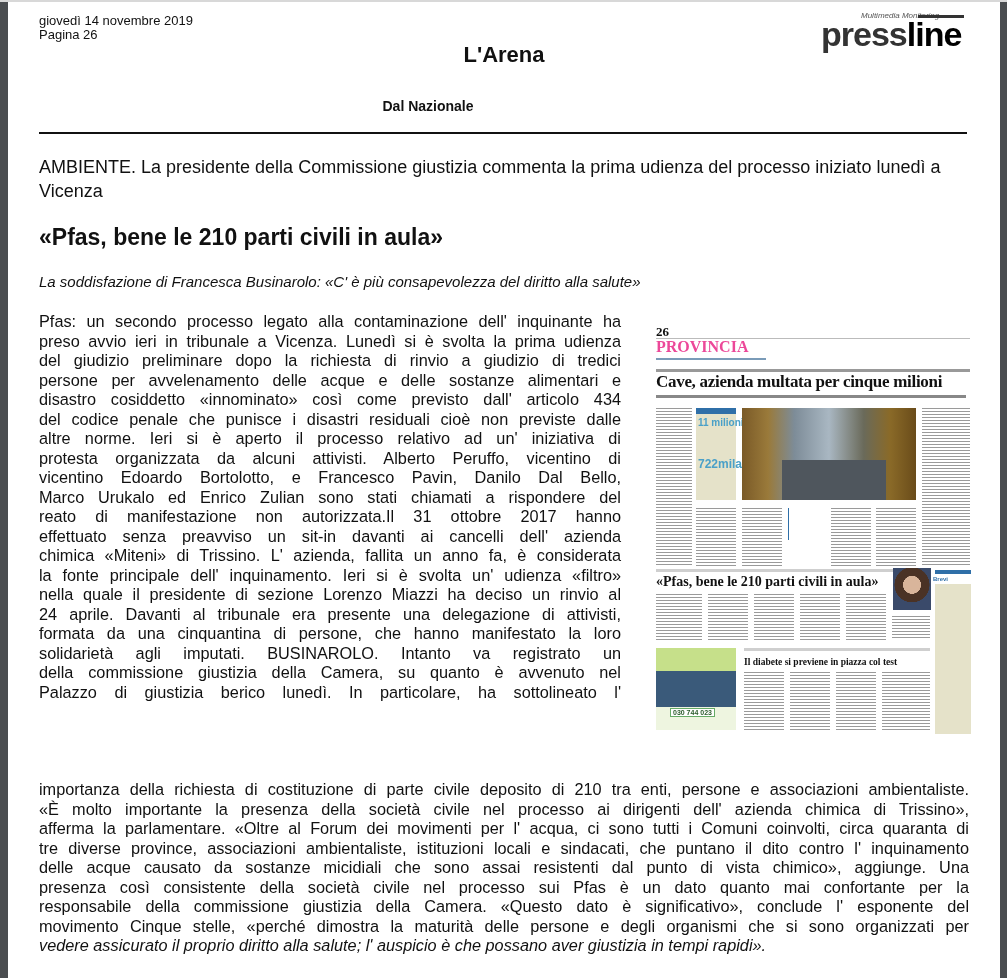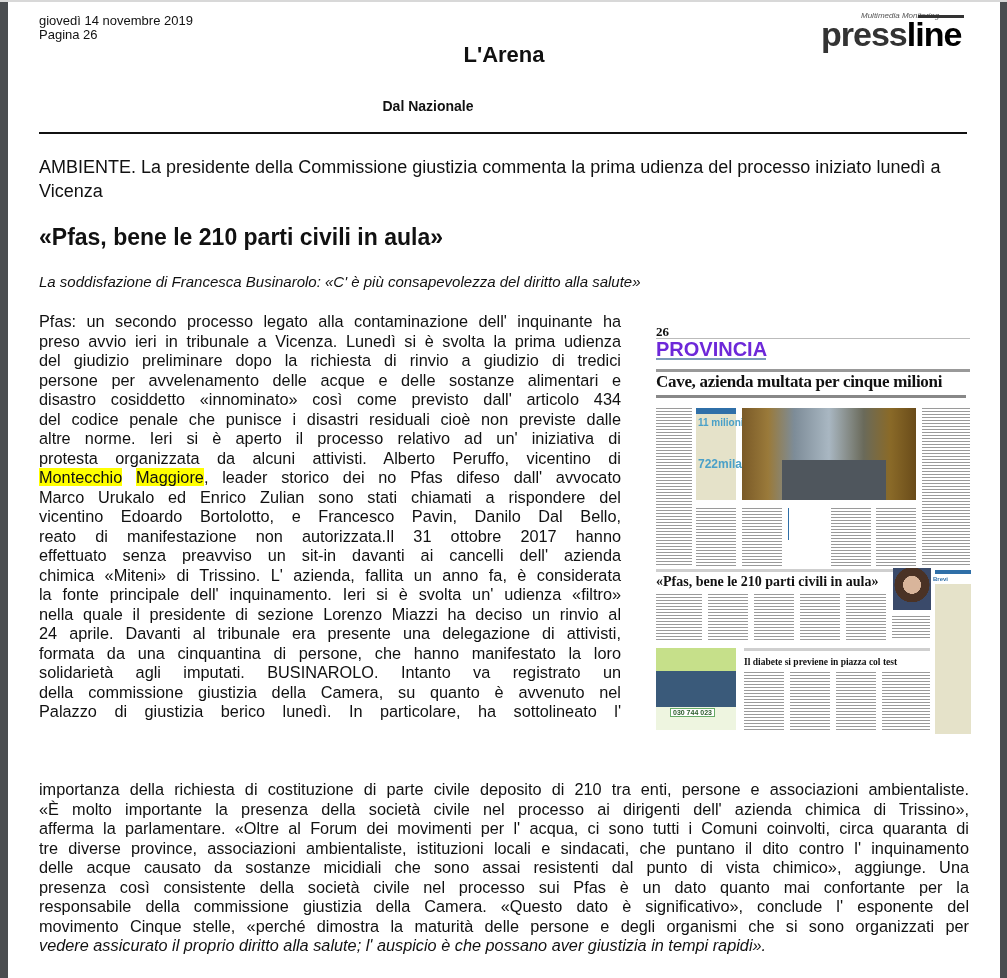--- a/index.html
+++ b/index.html
@@ -35,21 +35,21 @@
   .body-narrow .ln { display: block; text-align: justify; text-align-last: justify; white-space: nowrap; }
   .body-wide { position: absolute; left: 31px; top: 778px; width: 930px; font-size: 16.3px; line-height: 19.5px; }
   .body-wide .ln { display: block; text-align: justify; text-align-last: justify; white-space: nowrap; }
   .body-wide .ln.last { text-align-last: left; font-style: italic; }
   .hl { background: #ffff00; }
 
   
   .thumb { position: absolute; left: 640px; top: 318px; width: 330px; height: 418px; background: #fff; overflow: hidden; }
   .t-page { position: absolute; left: 8px; top: 4px; font-size: 13px; font-weight: bold; font-family: "Liberation Serif", serif; }
   .t-line { position: absolute; left: 8px; right: 8px; top: 18px; height: 1px; background: #bbb; }
-  .t-prov { position: absolute; left: 8px; top: 18px; font-family: Liberation Sans, sans-serif; font-weight: bold; font-size: 20px; color: #6d28d9; }
+  .t-prov { position: absolute; left: 8px; top: 18px; font-family: Liberation Serif, serif; font-weight: bold; font-size: 16px; color: #ec4899; }
   .t-sub { position: absolute; left: 8px; top: 38px; width: 110px; height: 2px; background: #7a9bb8; }
   .t-strip { position: absolute; left: 8px; top: 49px; width: 314px; height: 3px; background: #999; }
   .t-h1 { position: absolute; left: 8px; top: 52px; font-family: "Liberation Serif", serif; font-weight: bold; font-size: 17px; white-space: nowrap; letter-spacing: -0.3px; }
   .t-deck { position: absolute; left: 8px; top: 75px; width: 310px; height: 3px; background: #888; }
   .t-col { position: absolute; background: repeating-linear-gradient(#9a9a9a 0 1px, #fff 1px 3px); }
   .t-box { position: absolute; background: #e5e2c9; }
   .t-photo { position: absolute; left: 94px; top: 88px; width: 174px; height: 92px;
      background: linear-gradient(90deg, #7a5a28 0%, #9a7a3a 15%, #7d8c98 30%, #a9b7c2 50%, #6a6a5a 70%, #8a6a28 85%, #6a4c1a 100%); }
   .t-photo .water { position: absolute; left: 40px; right: 30px; bottom: 0; height: 40px; background: #4f565d; }
   .t-bluebar { position: absolute; background: #2f6fa8; }
@@ -89,23 +89,22 @@
 
   <div class="body-narrow">
     <span class="ln">Pfas: un secondo processo legato alla contaminazione dell' inquinante ha</span>
     <span class="ln">preso avvio ieri in tribunale a Vicenza. Lunedì si è svolta la prima udienza</span>
     <span class="ln">del giudizio preliminare dopo la richiesta di rinvio a giudizio di tredici</span>
     <span class="ln">persone per avvelenamento delle acque e delle sostanze alimentari e</span>
     <span class="ln">disastro cosiddetto «innominato» così come previsto dall' articolo 434</span>
     <span class="ln">del codice penale che punisce i disastri residuali cioè non previste dalle</span>
     <span class="ln">altre norme.  Ieri si è aperto il processo relativo ad un' iniziativa di</span>
     <span class="ln">protesta organizzata da alcuni attivisti. Alberto Peruffo, vicentino di</span>
-    <span class="ln"><span class="hl">Montecchio</span> <span class="hl">Maggiore</span><span>, leader storico dei no Pfas difeso dall' avvocato</span></span>
+    <span class="ln">vicentino Edoardo Bortolotto, e Francesco Pavin, Danilo Dal Bello,</span>
     <span class="ln">Marco Urukalo ed Enrico Zulian sono stati chiamati a rispondere del</span>
-    <span class="ln">vicentino Edoardo Bortolotto, e Francesco Pavin, Danilo Dal Bello,</span>
     <span class="ln">reato di manifestazione non autorizzata.Il 31 ottobre 2017 hanno</span>
     <span class="ln">effettuato senza preavviso un sit-in davanti ai cancelli dell' azienda</span>
     <span class="ln">chimica «Miteni» di Trissino. L' azienda, fallita un anno fa, è considerata</span>
     <span class="ln">la fonte principale dell' inquinamento. Ieri si è svolta un' udienza «filtro»</span>
     <span class="ln">nella quale il presidente di sezione Lorenzo Miazzi ha deciso un rinvio al</span>
     <span class="ln">24 aprile. Davanti al tribunale era presente una delegazione di attivisti,</span>
     <span class="ln">formata da una cinquantina di persone, che hanno manifestato la loro</span>
     <span class="ln">solidarietà agli imputati. BUSINAROLO. Intanto va registrato un</span>
     <span class="ln">della commissione giustizia della Camera, su quanto è avvenuto nel</span>
     <span class="ln">Palazzo di giustizia berico lunedì. In particolare, ha sottolineato l'</span>

